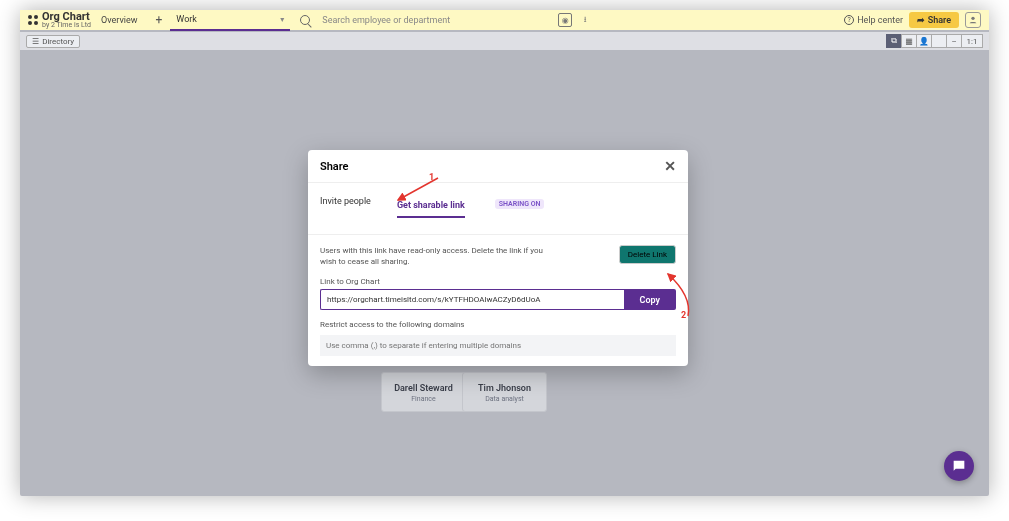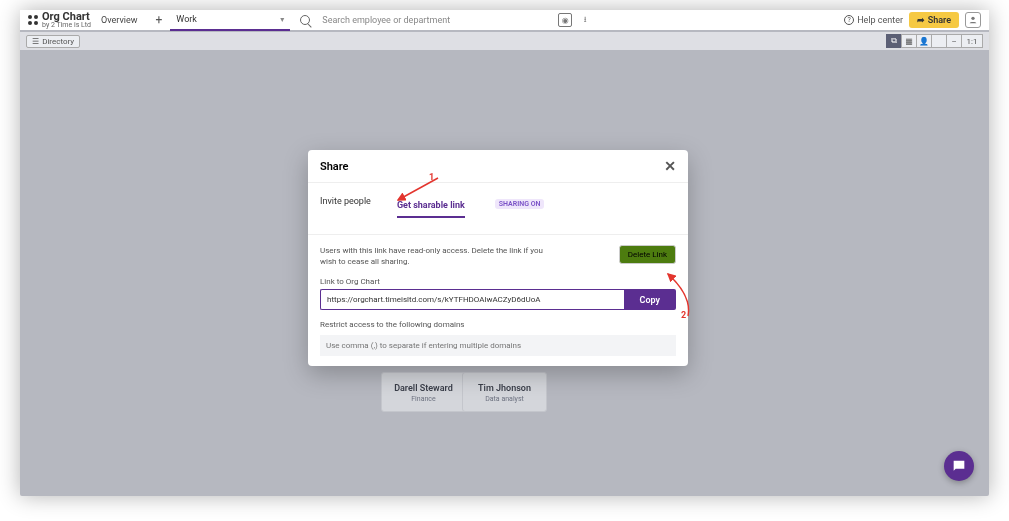--- a/index.html
+++ b/index.html
@@ -1,18 +1,18 @@
 <!DOCTYPE html>
 <html><head>
 <meta charset="utf-8">
 <style>
   * { box-sizing: border-box; margin: 0; padding: 0; font-family: -apple-system, BlinkMacSystemFont, "Segoe UI", Roboto, sans-serif; }
   body { width: 1009px; height: 521px; background: #fff; position: relative; overflow: hidden; }
   .frame-shadow { position: absolute; inset: 10px 20px 25px 20px; background: #b6b8c0; box-shadow: 0 0 22px rgba(0,0,0,.30); border-radius: 2px; }
-  .topbar { position: absolute; top: 0; left: 0; right: 0; height: 20px; background: #ffffff; display: flex; align-items: center; font-size: 9px; color: #333; }
+  .topbar { position: absolute; top: 0; left: 0; right: 0; height: 20px; background: #fef9c3; display: flex; align-items: center; font-size: 9px; color: #333; }
   .logo { display: flex; align-items: center; gap: 4px; padding-left: 8px; }
   .logo-dots { display: inline-block; width: 10px; height: 10px; position: relative; }
   .logo-dots::before, .logo-dots::after { content: ""; position: absolute; width: 4px; height: 4px; background: #333; border-radius: 50%; }
   .logo-dots::before { left: 0; top: 0; box-shadow: 6px 0 #333; }
   .logo-dots::after { left: 0; top: 6px; box-shadow: 6px 0 #333; }
   .logo-text { font-weight: 700; font-size: 11px; line-height: 1; }
   .logo-sub  { font-size: 7px; color: #666; line-height: 1; text-align: center; }
   .nav-item { padding: 0 10px; color: #444; }
   .nav-work { display: flex; align-items: center; justify-content: space-between; width: 120px; border-bottom: 2px solid #5b2e91; height: 22px; padding: 0 6px; }
   .add-icon { font-size: 12px; padding: 0 8px; color: #555; }
@@ -42,21 +42,21 @@
   .modal { position:absolute; left: 288px; top: 140px; width: 380px; background:#fff; border-radius:4px; box-shadow:0 8px 24px rgba(0,0,0,.25); overflow:hidden; }
   .modal-h { display:flex;justify-content:space-between;align-items:center;padding:8px 12px;border-bottom:1px solid #eee;font-size:11px;font-weight:600;}
   .close-x { font-size:14px; color:#555; cursor:pointer; }
   .tabs { display:flex;align-items:center;gap:26px;padding:6px 12px 16px;border-bottom:1px solid #eee;font-size:9px;}
   .tab { padding-bottom:6px; color:#333; }
   .tab.active { color:#5b2e91; font-weight:700; border-bottom:2px solid #5b2e91;margin-top:11px; }
   .badge { background:#efe6fb;color:#7a52c7;font-size:7px;padding:1px 4px;border-radius:3px;margin-left:4px;font-weight:600;}
   .body { padding:10px 12px; font-size:9px; color:#333; }
   .row1 { display:flex;justify-content:space-between;align-items:flex-start;gap:10px;}
   .desc { font-size:8px; color:#555; line-height:1.4; max-width:230px;}
-  .del-btn { border:1px solid #ccc;border-radius:3px;padding:4px 8px;font-size:8px;background:#4d7c0f;}
+  .del-btn { border:1px solid #ccc;border-radius:3px;padding:4px 8px;font-size:8px;background:#0f766e;}
   .label { font-size:8px;color:#555;margin-top:10px;margin-bottom:3px;}
   .linkrow { display:flex;}
   .link-input { flex:1;border:1px solid #5b2e91;border-right:none;padding:5px 6px;font-size:8px;color:#333;border-radius:2px 0 0 2px;}
   .copy-btn { background:#5b2e91;color:#fff;border:none;padding:0 16px;font-size:9px;font-weight:600;border-radius:0 2px 2px 0;}
   .domain-input { width:100%;border:none;background:#f3f4f6;padding:6px;font-size:8px;color:#999;margin-top:3px;}
 
   .ann { position:absolute; color:#e3352e; font-size:9px; font-weight:700; pointer-events:none; }
   .ann1 { left:409px; top:162px; }
   .ann2 { left:661px; top:300px; }
   .arrow1 { position:absolute; left:370px; top:166px; width:52px; height:26px; pointer-events:none; }

